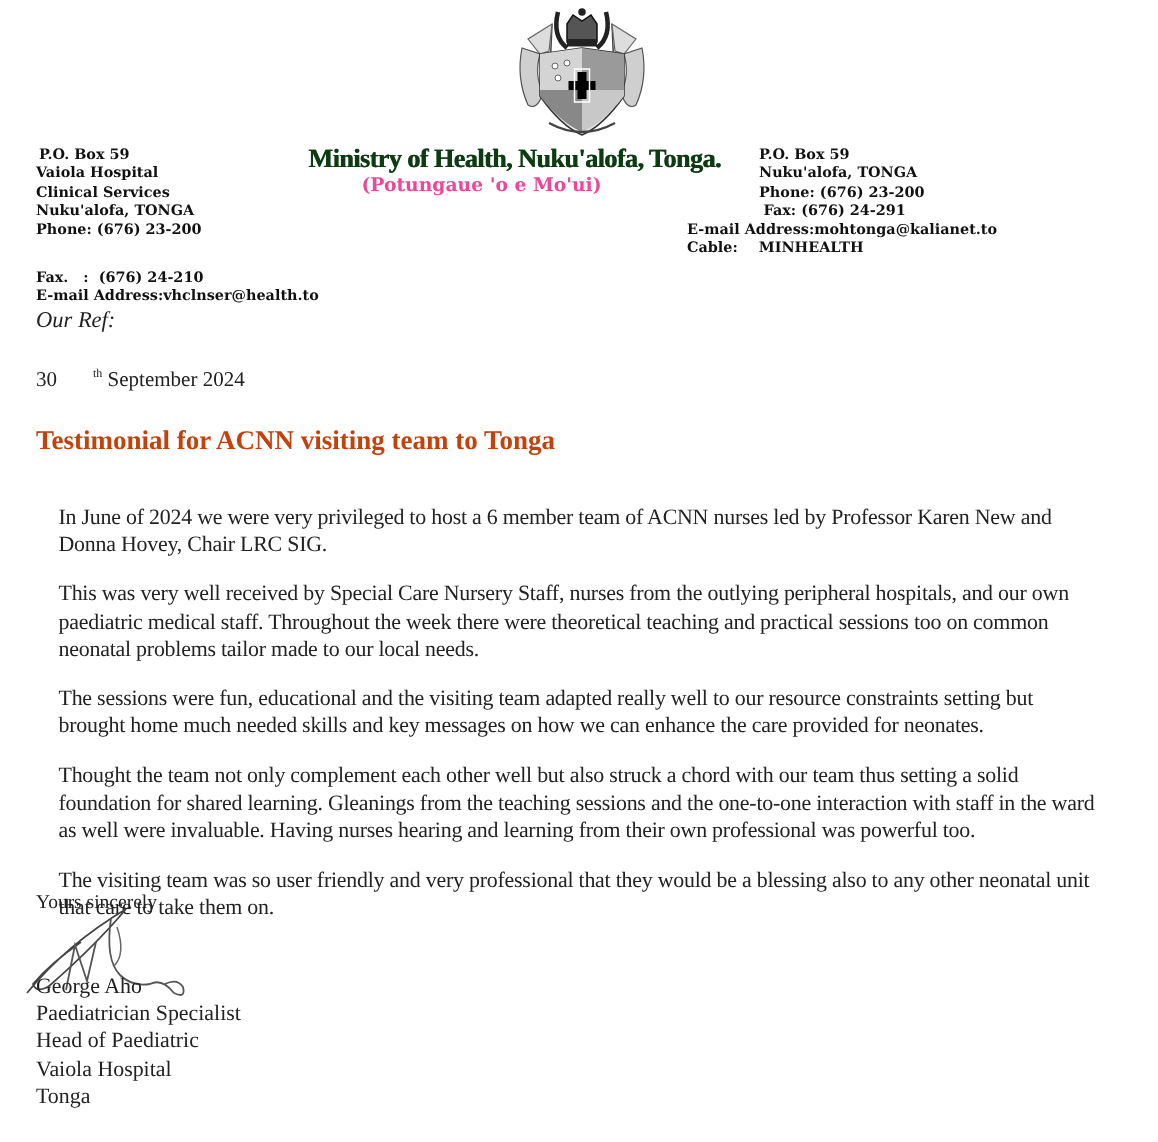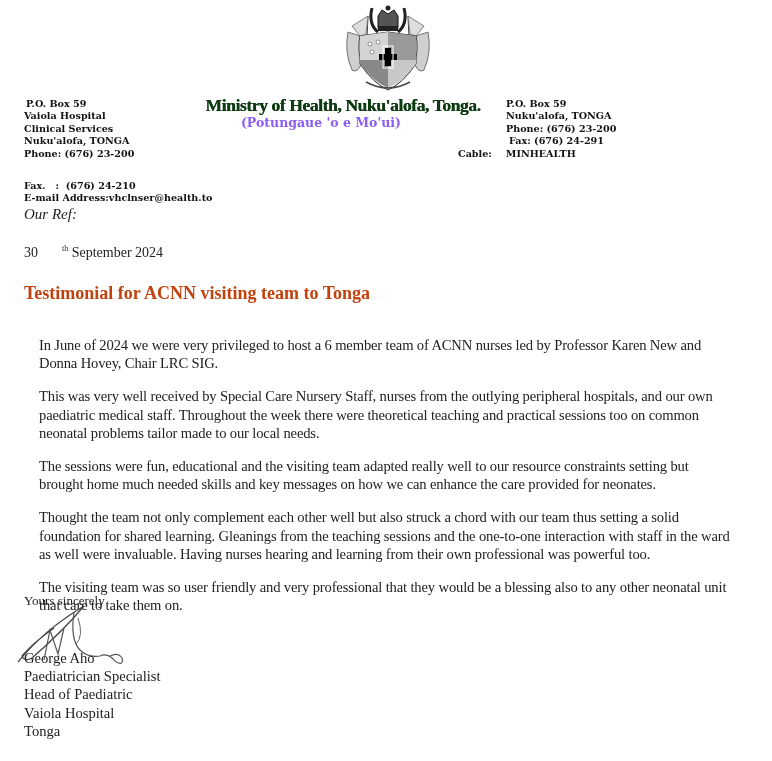--- a/index.html
+++ b/index.html
@@ -54,21 +54,21 @@
       font-size: 17.5px;
       color: #0d3b12;
       letter-spacing: -0.4px;
       line-height: 20px;
       text-shadow: 0.4px 0 0 #0d3b12;
     }
     .ministry .subtitle {
       font-family: "DejaVu Serif", serif;
       font-weight: bold;
       font-size: 12.5px;
-      color: #8b5cf6;
+      color: #ec4899;
       line-height: 16px;
       margin-top: 0px;
       padding-right: 44px;
     }
     .hdr-right {
       position: absolute;
       left: 458px;
       top: 98px;
       font-family: "DejaVu Serif", "Liberation Serif", serif;
       font-weight: bold;
@@ -187,20 +187,21 @@
 <div class="ministry">
   <div class="title">Ministry of Health, Nuku'alofa, Tonga.</div>
   <div class="subtitle">(Potungaue 'o e Mo'ui)</div>
 </div>
 
 <div class="hdr-right">
   <div class="ind">P.O. Box 59</div>
   <div class="ind">Nuku'alofa, TONGA</div>
   <div class="ind">Phone: (676) 23-200</div>
   <div class="ind2">Fax: (676) 24-291</div>
+  <div>E-mail Address:mohtonga@kalianet.to</div>
   <div>
     <span>Cable:</span><span class="cable-val">MINHEALTH</span>
   </div>
 </div>
 
 <div class="date">
   <span>30</span><sup>th</sup><span> September 2024</span>
 </div>
 
 <div class="subject">Testimonial for ACNN visiting team to Tonga</div>

